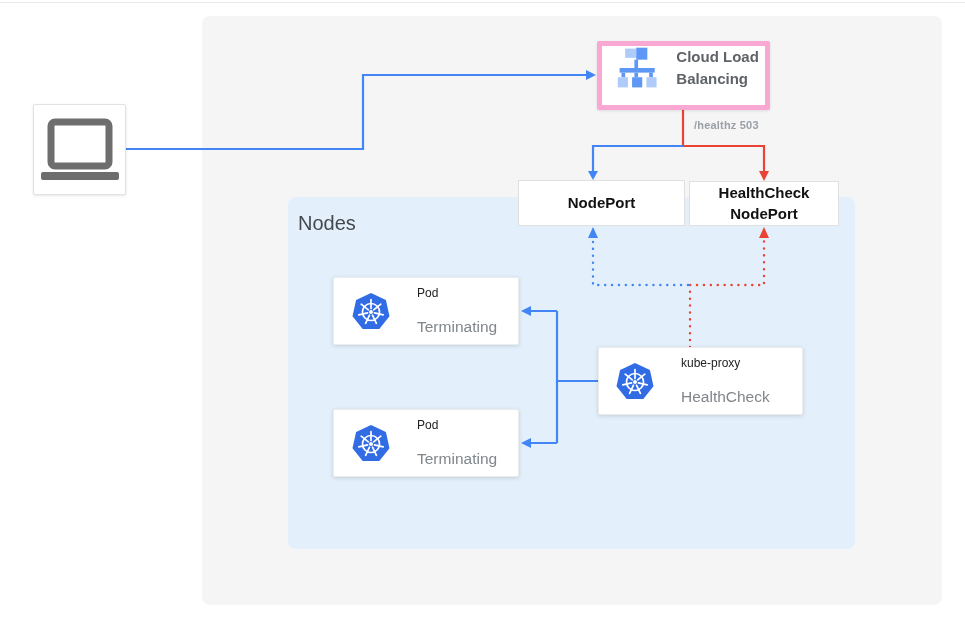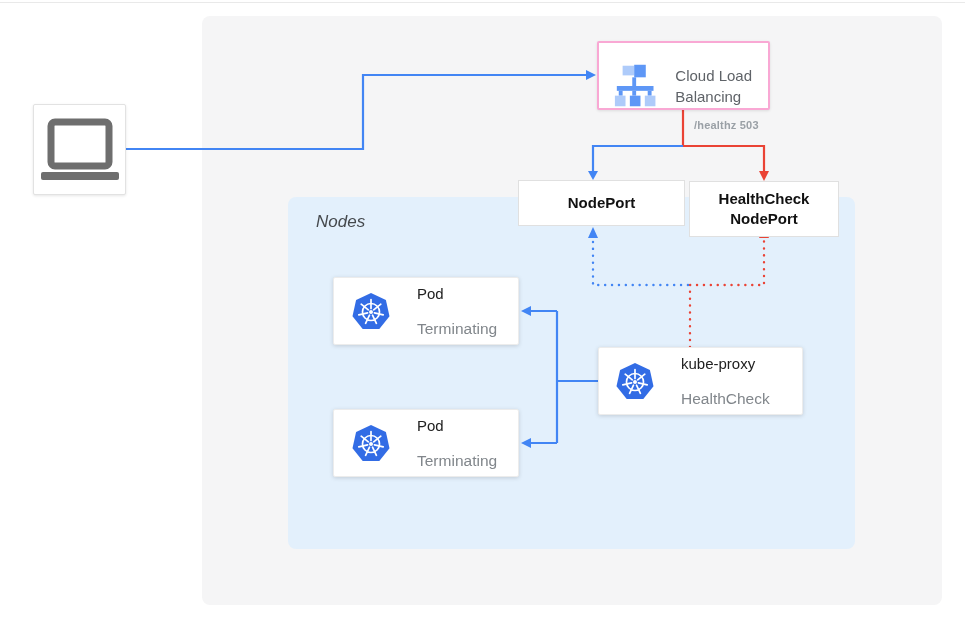--- a/index.html
+++ b/index.html
@@ -4,49 +4,49 @@
 <style>
   html,body { margin:0; padding:0; background:#ffffff; font-family:"Liberation Sans", sans-serif; }
   .canvas { position:relative; width:965px; height:623px; background:#fff; overflow:hidden; }
   .hairline { position:absolute; left:0; top:2px; width:965px; height:1px; background:#e9e9e9; }
 
   .panel { position:absolute; left:202px; top:16px; width:740px; height:589px;
            background:var(--panel-bg,#f5f5f6); border-radius:8px; }
 
   .nodes-container { position:absolute; left:288px; top:197px; width:567px; height:352px;
            background:var(--nodes-bg,#e3f0fc); border-radius:8px; }
-  .nodes-label { position:absolute; left:28px; top:15px; font-size:17px; color:var(--nodes-text,#45494d);font-style:italic; }
+  .nodes-label { position:absolute; left:10px; top:15px; font-size:20px; color:var(--nodes-text,#45494d); }
 
   .edges { position:absolute; left:0; top:0; pointer-events:none; }
   .line-blue { stroke:var(--blue,#4285f4); fill:none; stroke-width:2.2; }
   .line-red  { stroke:var(--red,#ea4335);  fill:none; stroke-width:2.2; }
   .dot-blue  { stroke:var(--blue,#4285f4); fill:none; stroke-width:2.4; stroke-dasharray:0.1 6.8; stroke-linecap:round; }
   .dot-red   { stroke:var(--red,#ea4335);  fill:none; stroke-width:2.4; stroke-dasharray:0.1 6.8; stroke-linecap:round; }
   .arr-blue  { fill:var(--blue,#4285f4); stroke:none; }
   .arr-red   { fill:var(--red,#ea4335);  stroke:none; }
 
   .box { position:absolute; background:#fff; border-radius:2px; box-sizing:border-box; }
   .client { left:33px; top:104px; width:93px; height:91px; border:1px solid #e2e2e2;
             box-shadow:0 1px 3px rgba(0,0,0,.10); display:flex; align-items:center; justify-content:center; }
-  .clb { left:597px; top:41px; width:173px; height:69px; border:2px solid #f9a8d4;
-         box-shadow:0 1px 3px rgba(0,0,0,.10); display:flex; align-items:flex-end; gap:17px; padding-left:13px; }
+  .clb { left:597px; top:41px; width:173px; height:69px; border:5px solid #f9a8d4;
+         box-shadow:0 1px 3px rgba(0,0,0,.10); display:flex; align-items:flex-start; gap:17px; padding-left:13px;font-weight:bold; }
   .clb-label { font-size:15px; color:var(--clb-text,#5f6368); line-height:1.45; width:96px; }
 
   .port { position:absolute; background:#fff; border:1px solid #e0e0e0; box-sizing:border-box;
           display:flex; align-items:center; justify-content:center; text-align:center;
           font-weight:bold; font-size:15px; color:var(--port-text,#111); line-height:1.35; }
   .nodeport { left:518px; top:180px; width:167px; height:46px; }
-  .hcport   { left:689px; top:181px; width:150px; height:56px; padding:0 28px; }
+  .hcport   { left:689px; top:181px; width:150px; height:45px; padding:0 28px; }
 
   .card { box-shadow:0 1px 4px rgba(0,0,0,.15); border:1px solid #ececec;
           display:flex; align-items:center; gap:26px; }
   .pod1 { left:333px; top:277px; width:186px; height:68px; padding-left:17px; }
   .pod2 { left:333px; top:409px; width:186px; height:68px; padding-left:17px; }
   .kubeproxy { left:598px; top:347px; width:205px; height:68px; padding-left:16px; }
-  .node-title { font-size:15px; color:var(--title-text,#212121); }
+  .node-title { font-size:12px; color:var(--title-text,#212121); }
   .node-sub   { font-size:15.5px; color:var(--subtitle-text,#81868b); margin-top:18px; }
 
   .edge-label { position:absolute; left:694px; top:119px; font-size:11px; font-weight:bold;
                 color:var(--healthz-text,#9aa0a6); letter-spacing:.2px; }
 
   
   .hept  { fill:var(--k8s-blue,#326ce5); }
   .wheel { stroke:#fff; stroke-width:1.7; fill:none; stroke-linecap:round; }
   .hub   { fill:#fff; }
   .lb-m  { fill:var(--lb-blue-medium,#5e97f6); }

